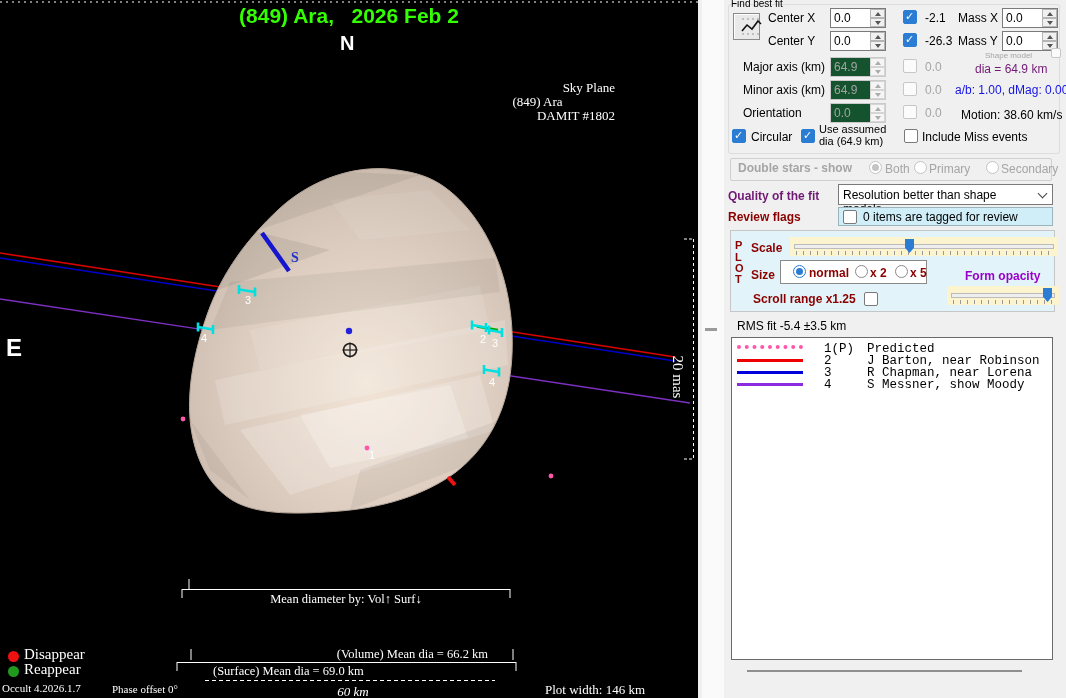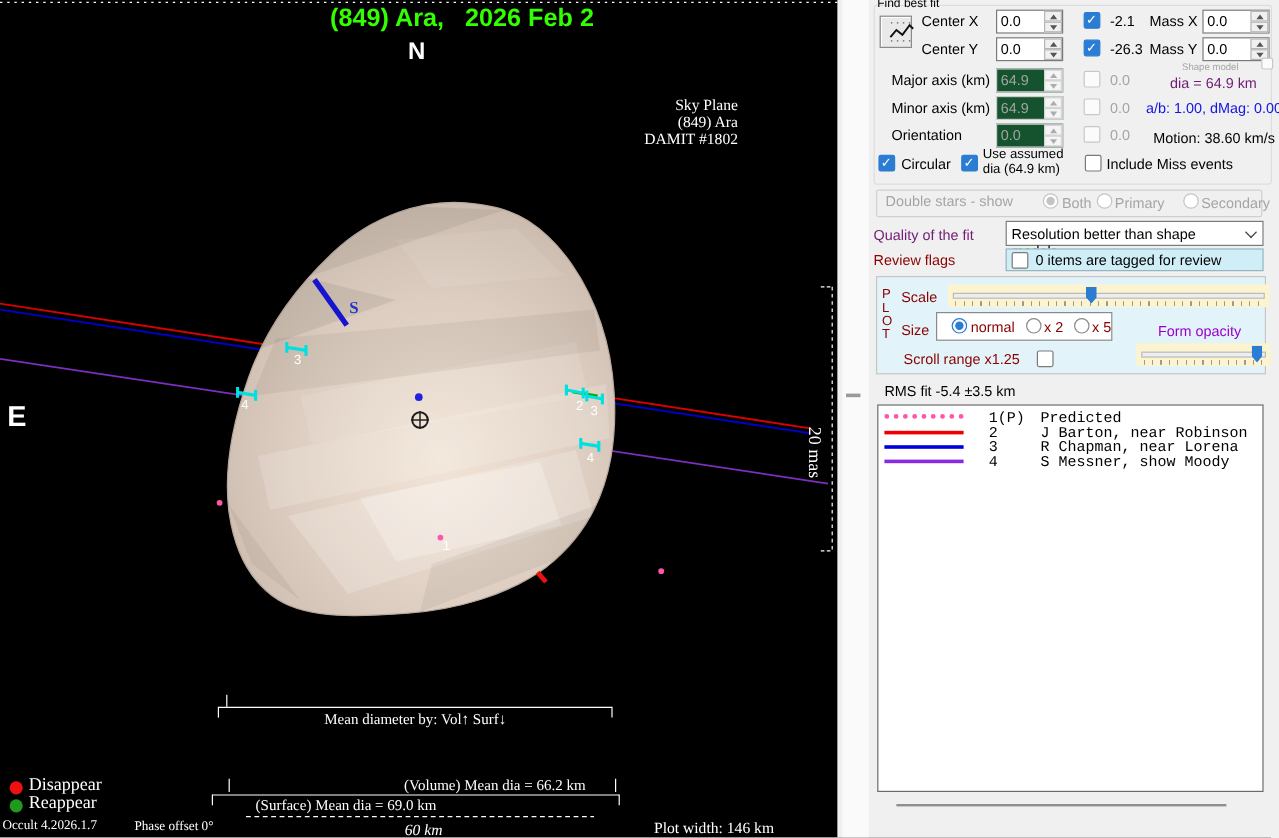--- a/index.html
+++ b/index.html
@@ -9,21 +9,21 @@
   .plot{position:absolute;left:0;top:0;width:698px;height:698px;background:#000;overflow:hidden}
   .pt{position:absolute;font-family:"Liberation Serif",serif;color:#fff;white-space:nowrap}
   .ps{position:absolute;font-family:"Liberation Sans",sans-serif;color:#fff;white-space:nowrap}
   .title{font-weight:bold;font-size:21px;white-space:pre}
   .rot90{transform:rotate(90deg);transform-origin:0 0}
   
   .panel{position:absolute;left:698px;top:0;width:368px;height:698px;background:#f0f0f0}
   .splitter{position:absolute;left:4px;top:0;width:22px;height:698px;background:#fafafa}
   .splitter .grip{position:absolute;left:3px;top:328px;width:12px;height:3px;background:#9a9a9a}
   .t{position:absolute;font:12px "Liberation Sans",sans-serif;color:#000;white-space:nowrap}
-  .b{font-weight:normal}.r{text-align:left}
+  .b{font-weight:bold}.r{text-align:left}
   .green{color:#701a75}.maroon{color:#8b0000}.purple{color:#9a00cc}
   .blue{color:#1414e6}.gray{color:#a5a5a5}.tiny{font-size:8px}
   .gb{position:absolute;border:1px solid #dddddd;border-radius:3px}
   .gb2{position:absolute;border:1px solid #cfcfcf;border-radius:2px}
   .cb{position:absolute;width:14px;height:14px;border:1px solid #7a7a7a;background:#fff;border-radius:2px;box-sizing:border-box}
   .cb.checked{background:#2b7cd3;border-color:#2b7cd3}
   .cb.checked::after{content:"✓";position:absolute;color:#fff;font:bold 11px "DejaVu Sans",sans-serif;left:1px;top:-1px}
   .cb.gray{border-color:#c7c7c7;background:#fbfbfb}
   .cb.small{width:10px;height:10px}
   .rad{position:absolute;width:13px;height:13px;border:1px solid #8a8a8a;border-radius:50%;background:#fff;box-sizing:border-box}
@@ -171,26 +171,26 @@
         <line x1="191" y1="649" x2="191" y2="660"></line>
         <line x1="513" y1="649" x2="513" y2="660"></line>
         <line x1="177" y1="662.5" x2="516" y2="662.5"></line>
         <line x1="177" y1="662" x2="177" y2="671"></line>
         <line x1="516" y1="662" x2="516" y2="671"></line>
         <line x1="205" y1="680.5" x2="495" y2="680.5" stroke-dasharray="4 3"></line>
       </g>
     </svg>
 
     
-    <div class="ps title" style="left: 0px; top: 4px; width: 698px; text-align: center; color: rgb(51, 255, 0); padding-left: 36px;">(849) Ara,   2026 Feb 2</div>
+    <div class="ps title" style="left: 0px; top: 4px; width: 698px; text-align: center; color: rgb(51, 255, 0);">(849) Ara,   2026 Feb 2</div>
     <div class="ps" style="left:340px;top:32px;font-weight:bold;font-size:20px">N</div>
     <div class="ps" style="left:6px;top:334px;font-weight:bold;font-size:24px">E</div>
 
     <div class="pt" style="left:460px;top:80px;width:155px;text-align:right;font-size:13px">Sky Plane</div>
-    <div class="pt" style="left:460px;top:94px;width:155px;text-align:right;font-size:13px">(849) Ara</div>
+    <div class="pt" style="left:460px;top:94px;width:155px;text-align:center;font-size:13px">(849) Ara</div>
     <div class="pt" style="left:460px;top:108px;width:155px;text-align:right;font-size:13px">DAMIT #1802</div>
 
     <div class="pt" style="left:291px;top:250px;color:#2233cc;font-weight:bold;font-size:14px">S</div>
 
     
     <div class="ps" style="left:245px;top:294px;font-size:11px">3</div>
     <div class="ps" style="left:201px;top:332px;font-size:11px">4</div>
     <div class="ps" style="left:480px;top:333px;font-size:11px">2</div>
     <div class="ps" style="left:492px;top:337px;font-size:11px">3</div>
     <div class="ps" style="left:489px;top:376px;font-size:11px">4</div>

